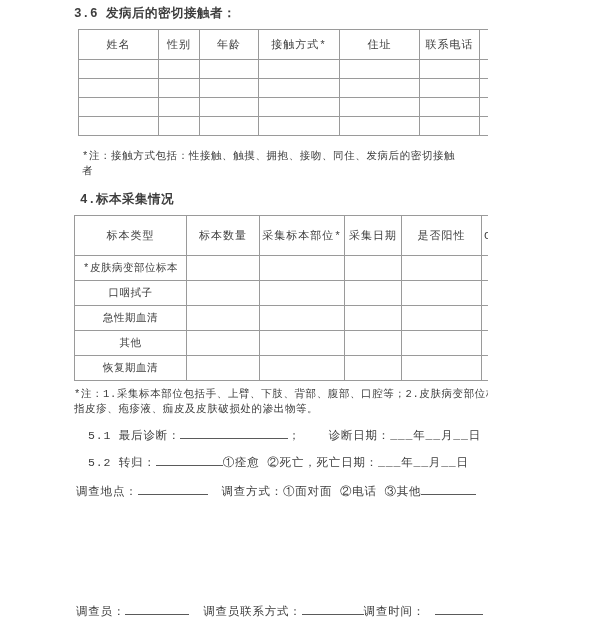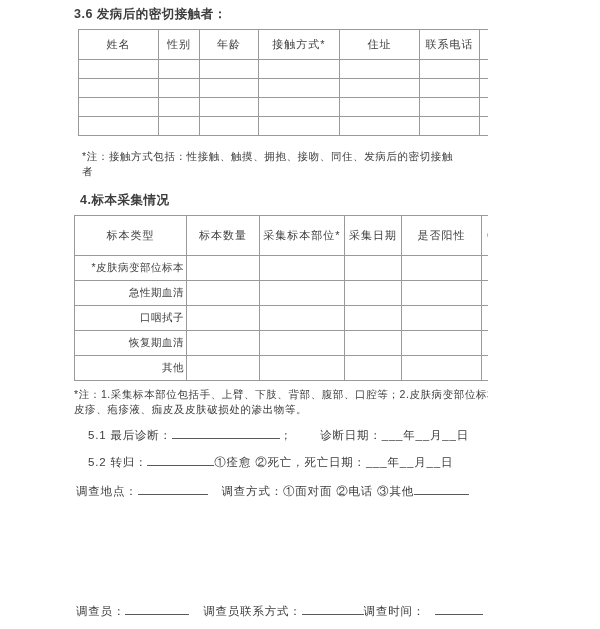--- a/index.html
+++ b/index.html
@@ -2,39 +2,39 @@
 <html><head>
 <meta charset="utf-8">
 <style>
   html,body { margin:0; padding:0; background:#ffffff; }
   .page {
     position:relative;
     width:488px; height:629px;
     box-sizing:border-box;
     background:#ffffff;
     color:#3d3d3d;
-    font-family:Liberation Sans, sans-serif;
+    font-family:Liberation Mono, monospace;
     padding:6px 26px 0 74px;
     overflow:hidden;
   }
   .sec-title {
     margin:0;
     font-size:12.5px;
     font-weight:bold;
     line-height:16px;
     letter-spacing:0.5px;
   }
   table { border-collapse:collapse; table-layout:fixed;padding-left:8px; }
   th, td { border:1px solid #9a9a9a; font-weight:normal; padding:0; }
   .contacts-table { width:443px; margin:7px 0 0 4px; }
   .contacts-table th { height:29px; font-size:11px; text-align:center; letter-spacing:1px; }
   .contacts-table td { height:18px; }
   .specimen-table { width:447px; margin:7px 0 0 0; }
   .specimen-table th { height:39px; font-size:11px; text-align:center; letter-spacing:1px; }
-  .specimen-table td { height:24px; font-size:10.5px; text-align:right; padding:0 2px; letter-spacing:0.5px; }
+  .specimen-table td { height:24px; font-size:10.5px; text-align:center; padding:0 2px; letter-spacing:0.5px; }
   .note {
     margin:13px 0 0 8px;
     font-size:10.5px;
     line-height:15px;
     letter-spacing:0.6px;
   }
   .note-wide { margin:6px 0 0 0; width:452px; }
   .form-line {
     margin:0;
     font-size:11.5px;
@@ -161,45 +161,45 @@
     <tbody>
       <tr>
         <td>*皮肤病变部位标本</td>
         <td></td>
           <td></td>
           <td></td>
           <td></td>
           <td></td>
       </tr>
       <tr>
+        <td>口咽拭子</td>
+        <td></td>
+          <td></td>
+          <td></td>
+          <td></td>
+          <td></td>
+      </tr>
+      <tr>
         <td>急性期血清</td>
         <td></td>
           <td></td>
           <td></td>
           <td></td>
           <td></td>
       </tr>
       <tr>
-        <td>口咽拭子</td>
+        <td>其他</td>
         <td></td>
           <td></td>
           <td></td>
           <td></td>
           <td></td>
       </tr>
       <tr>
         <td>恢复期血清</td>
-        <td></td>
-          <td></td>
-          <td></td>
-          <td></td>
-          <td></td>
-      </tr>
-      <tr>
-        <td>其他</td>
         <td></td>
           <td></td>
           <td></td>
           <td></td>
           <td></td>
       </tr>
     </tbody>
   </table>
 
   <p class="note note-wide">*注：1.采集标本部位包括手、上臂、下肢、背部、腹部、口腔等；2.皮肤病变部位标本：指皮疹、疱疹液、痂皮及皮肤破损处的渗出物等。</p>

